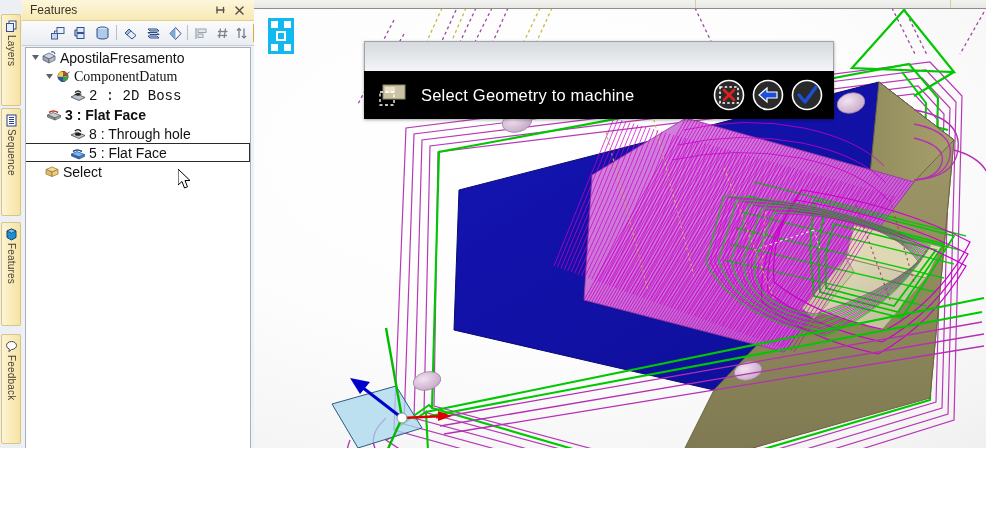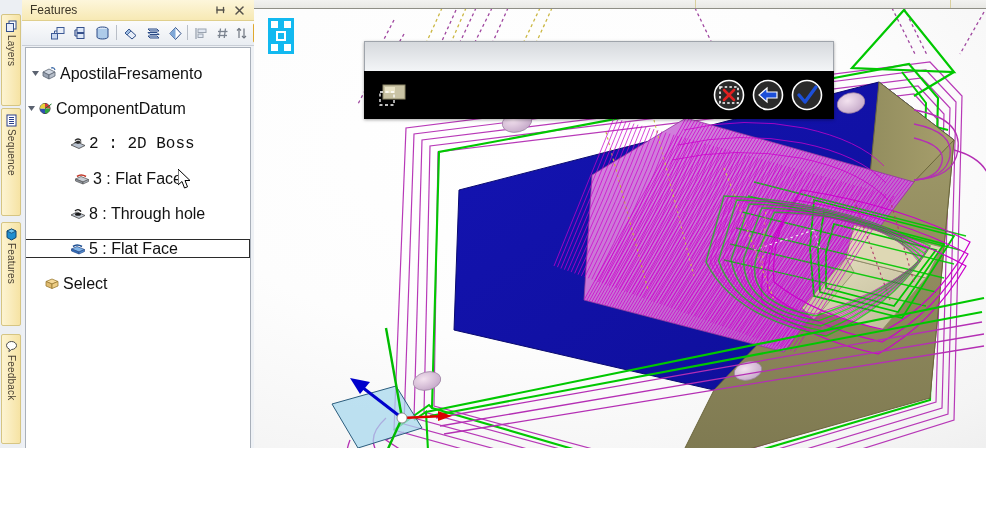--- a/index.html
+++ b/index.html
@@ -35,21 +35,21 @@
   .tbtn{position:absolute;top:2px;width:21px;height:20px;cursor:pointer;
         display:flex;align-items:center;justify-content:center;}
   .tbtn.sel{background:linear-gradient(to bottom,#ffe9a8,#ffd061);
             border:1px solid #e0a92e;border-radius:2px;box-sizing:border-box;}
   .tsep{position:absolute;top:4px;width:1px;height:15px;background:#b9bec7;}
 
   .tree{position:absolute;left:3px;top:47px;width:226px;height:459px;
         background:#fff;border:1px solid #a9b0ba;box-sizing:border-box;
         overflow:hidden;}
   .node{position:relative;height:19px;display:flex;align-items:center;
-        font-size:16px;color:#111;white-space:nowrap;cursor:default;margin-top:16px;}
+        font-size:14px;color:#111;white-space:nowrap;cursor:default;}
   .node .nico{width:16px;height:15px;flex:none;margin-right:3px;}
   .twisty{width:11px;height:19px;flex:none;display:flex;align-items:center;
           justify-content:center;cursor:pointer;}
   .node.selnode{border:1px solid #2b2b2b;background:#fff;
         box-sizing:border-box;margin-left:-1px;padding-left:1px;}
 
   
   .viewport{position:absolute;left:254px;top:0;width:732px;height:510px;
             overflow:hidden;background:#fafafa;}
   .vp-grad{position:absolute;inset:0;
@@ -252,21 +252,21 @@
           <svg width="16" height="15" viewBox="0 0 16 15">
             <polygon points="2,6 8,3 14,6 8,9" fill="#cfd6e0" stroke="#5c6572" stroke-width=".8"></polygon>
             <polygon points="2,6 2,10 8,13 8,9" fill="#9aa4b3" stroke="#5c6572" stroke-width=".8"></polygon>
             <polygon points="14,6 14,10 8,13 8,9" fill="#b7bfca" stroke="#5c6572" stroke-width=".8"></polygon>
             <path d="M10 2 q3 -1 4 2" fill="none" stroke="#3f6ca8" stroke-width="1.3"></path>
           </svg>
         </span>
         <span>ApostilaFresamento</span>
       </div>
 
-      <div class="node" style="">
+      <div class="node" style="padding-left:18px;font-family:Liberation Serif, serif;">
         <span class="twisty">
           <svg width="9" height="9" viewBox="0 0 9 9">
               <polygon points="1,2 8,2 4.5,7" fill="#5b6270"></polygon>
             </svg>
         </span>
         <span class="nico">
           <svg width="16" height="15" viewBox="0 0 16 15">
             <circle cx="8" cy="7.5" r="5" fill="#fff" stroke="#2a2a2a" stroke-width="1"></circle>
             <path d="M8 7.5 L8 2.5 A5 5 0 0 1 13 7.5 Z" fill="#d93b3b"></path>
             <path d="M8 7.5 L13 7.5 A5 5 0 0 1 8 12.5 Z" fill="#2fa83f"></path>
@@ -283,21 +283,21 @@
         <span class="nico">
           <svg width="16" height="15" viewBox="0 0 16 15">
             <polygon points="1,9 7,6 15,9.5 9,12.5" fill="#b9c2cf" stroke="#444" stroke-width=".8"></polygon>
             <polygon points="4,6.5 8,4.5 12,6 8,8" fill="#2c2c2c"></polygon>
             <path d="M5 4.5 q3 -3 6 0" fill="none" stroke="#2c2c2c" stroke-width="1.4"></path>
           </svg>
         </span>
         <span>2 :  2D Boss</span>
       </div>
 
-      <div class="node" style="padding-left:48px;">
+      <div class="node" style="padding-left:20px;font-weight:bold;">
         <span class="nico">
           <svg width="16" height="15" viewBox="0 0 16 15">
             <polygon points="1.5,8 7,5.5 14.5,8.5 9,11" fill="#c7ccd4" stroke="#555" stroke-width=".7"></polygon>
             <polygon points="1.5,8 1.5,10 9,13 9,11" fill="#8e959f" stroke="#555" stroke-width=".7"></polygon>
             <polygon points="14.5,8.5 14.5,10.5 9,13 9,11" fill="#aab1bb" stroke="#555" stroke-width=".7"></polygon>
             <path d="M3 5.5 q4 -3 9 0" fill="none" stroke="#c0392b" stroke-width="1.6"></path>
           </svg>
         </span>
         <span>3 :  Flat Face</span>
       </div>
@@ -306,21 +306,21 @@
         <span class="nico">
           <svg width="16" height="15" viewBox="0 0 16 15">
             <polygon points="1,9 7,6 15,9.5 9,12.5" fill="#c3cad4" stroke="#444" stroke-width=".8"></polygon>
             <ellipse cx="8" cy="8.2" rx="3" ry="1.5" fill="#1c1c1c"></ellipse>
             <path d="M5 5 q3 -3 6 .5" fill="none" stroke="#1c1c1c" stroke-width="1.4"></path>
           </svg>
         </span>
         <span>8 :  Through hole</span>
       </div>
 
-      <div class="node selnode" style="padding-left:44px;">
+      <div class="node selnode" style="padding-left:44px;align-items:flex-end;">
         <span class="nico">
           <svg width="16" height="15" viewBox="0 0 16 15">
             <polygon points="1.5,8 7,5.5 14.5,8.5 9,11" fill="#7fb4e8" stroke="#2c4b86" stroke-width=".7"></polygon>
             <polygon points="1.5,8 1.5,10 9,13 9,11" fill="#2c6fbe" stroke="#2c4b86" stroke-width=".7"></polygon>
             <polygon points="14.5,8.5 14.5,10.5 9,13 9,11" fill="#4e8ed4" stroke="#2c4b86" stroke-width=".7"></polygon>
             <path d="M3 5.5 q4 -3 9 0" fill="none" stroke="#1d4f92" stroke-width="1.6"></path>
           </svg>
         </span>
         <span>5 :  Flat Face</span>
       </div>
@@ -715,20 +715,21 @@
   <div class="cmdbar">
     <div class="cmd-top"></div>
     <div class="cmd-main">
       <span class="cmd-ico">
         <svg width="30" height="24" viewBox="0 0 30 24">
           <rect x="4" y="2" width="22" height="14" fill="#c9c3a4" stroke="#8d8868" stroke-width="1"></rect>
           <rect x="6" y="4" width="10" height="6" fill="#e8e2c4"></rect>
           <rect x="1" y="9" width="14" height="13" fill="none" stroke="#ffffff" stroke-width="1.3" stroke-dasharray="3 2.5"></rect>
         </svg>
       </span>
+      <span class="cmd-text">Select Geometry to machine</span>
       <span class="cmd-btns">
         <span class="cbtn">
           <svg width="32" height="32" viewBox="0 0 32 32">
             <circle cx="16" cy="16" r="14.5" fill="#2a2a2a" stroke="#ffffff" stroke-width="1.6"></circle>
             <rect x="7" y="8" width="18" height="16" fill="none" stroke="#ffffff" stroke-width="1.6" stroke-dasharray="2.5 2.2"></rect>
             <g stroke="#e02020" stroke-width="2.6" stroke-linecap="round">
               <line x1="11" y1="11" x2="21" y2="21"></line>
                 <line x1="21" y1="11" x2="11" y2="21"></line>
             </g>
           </svg>

